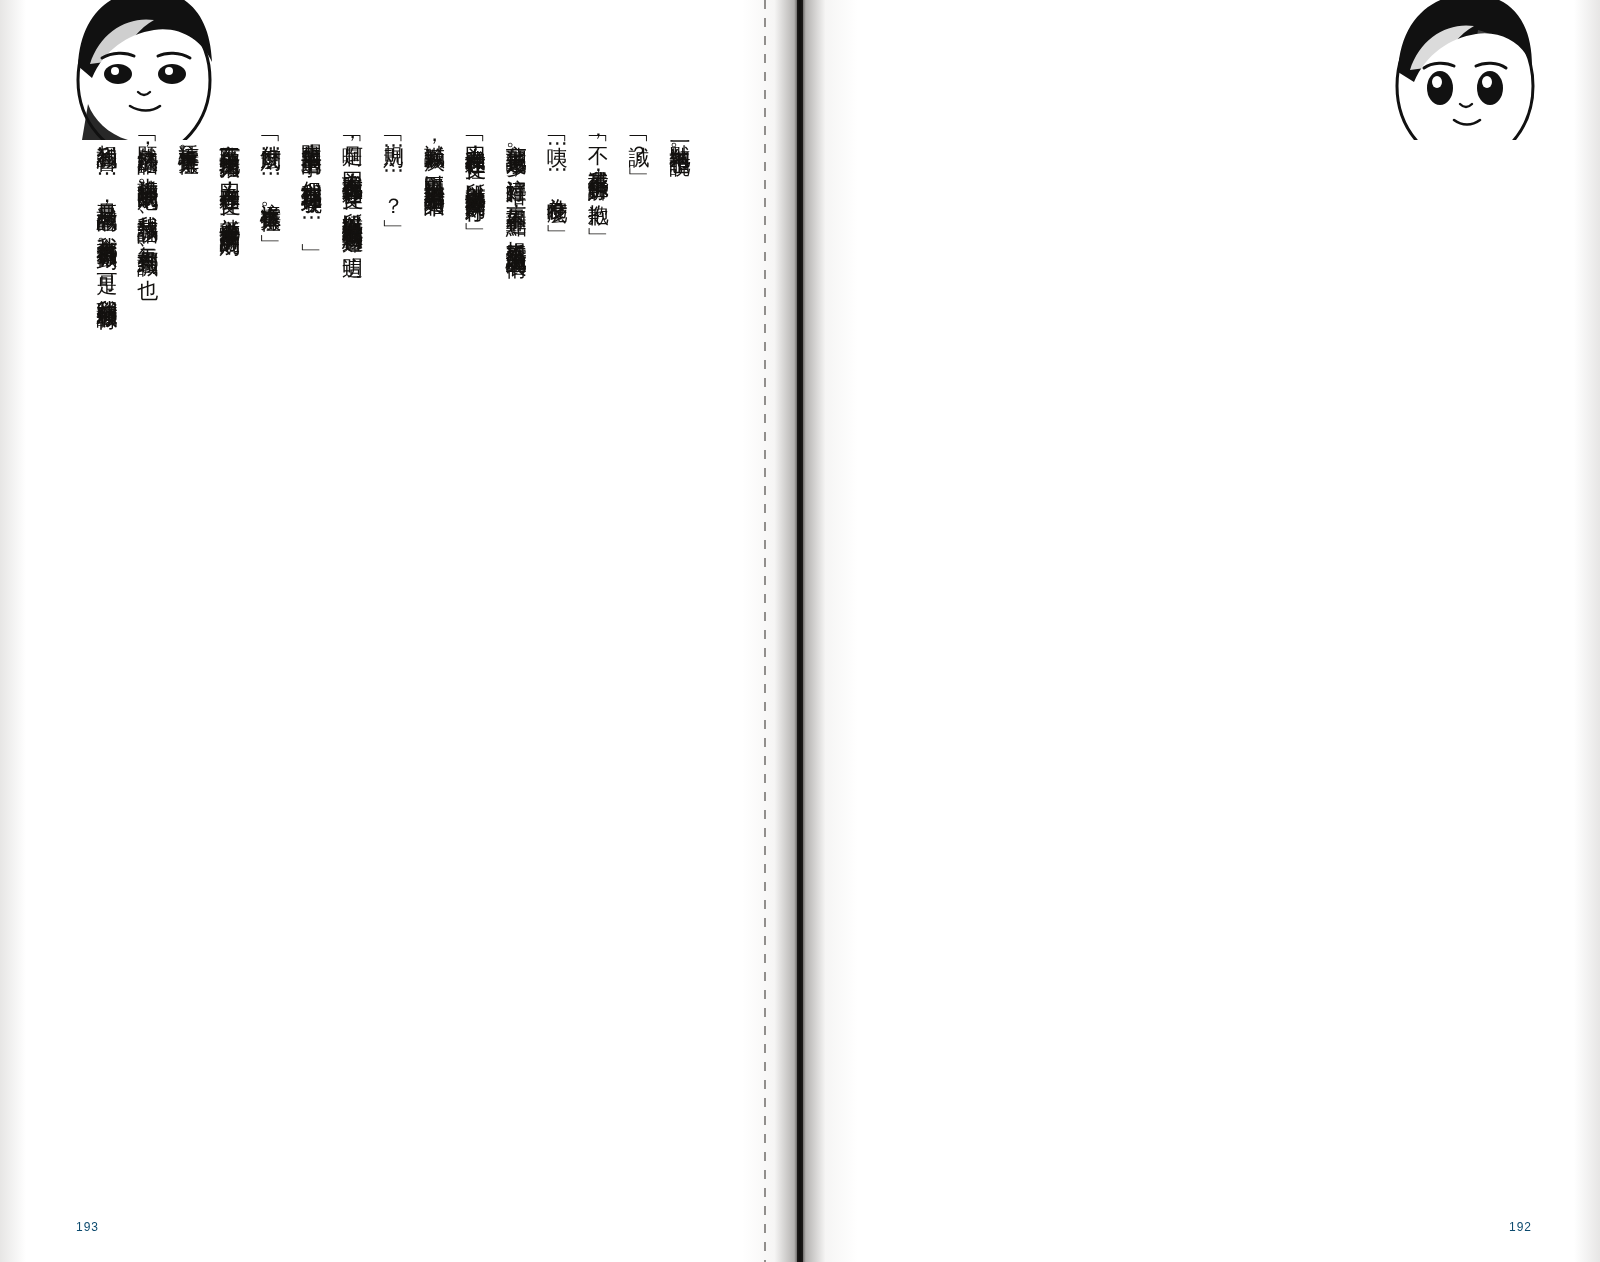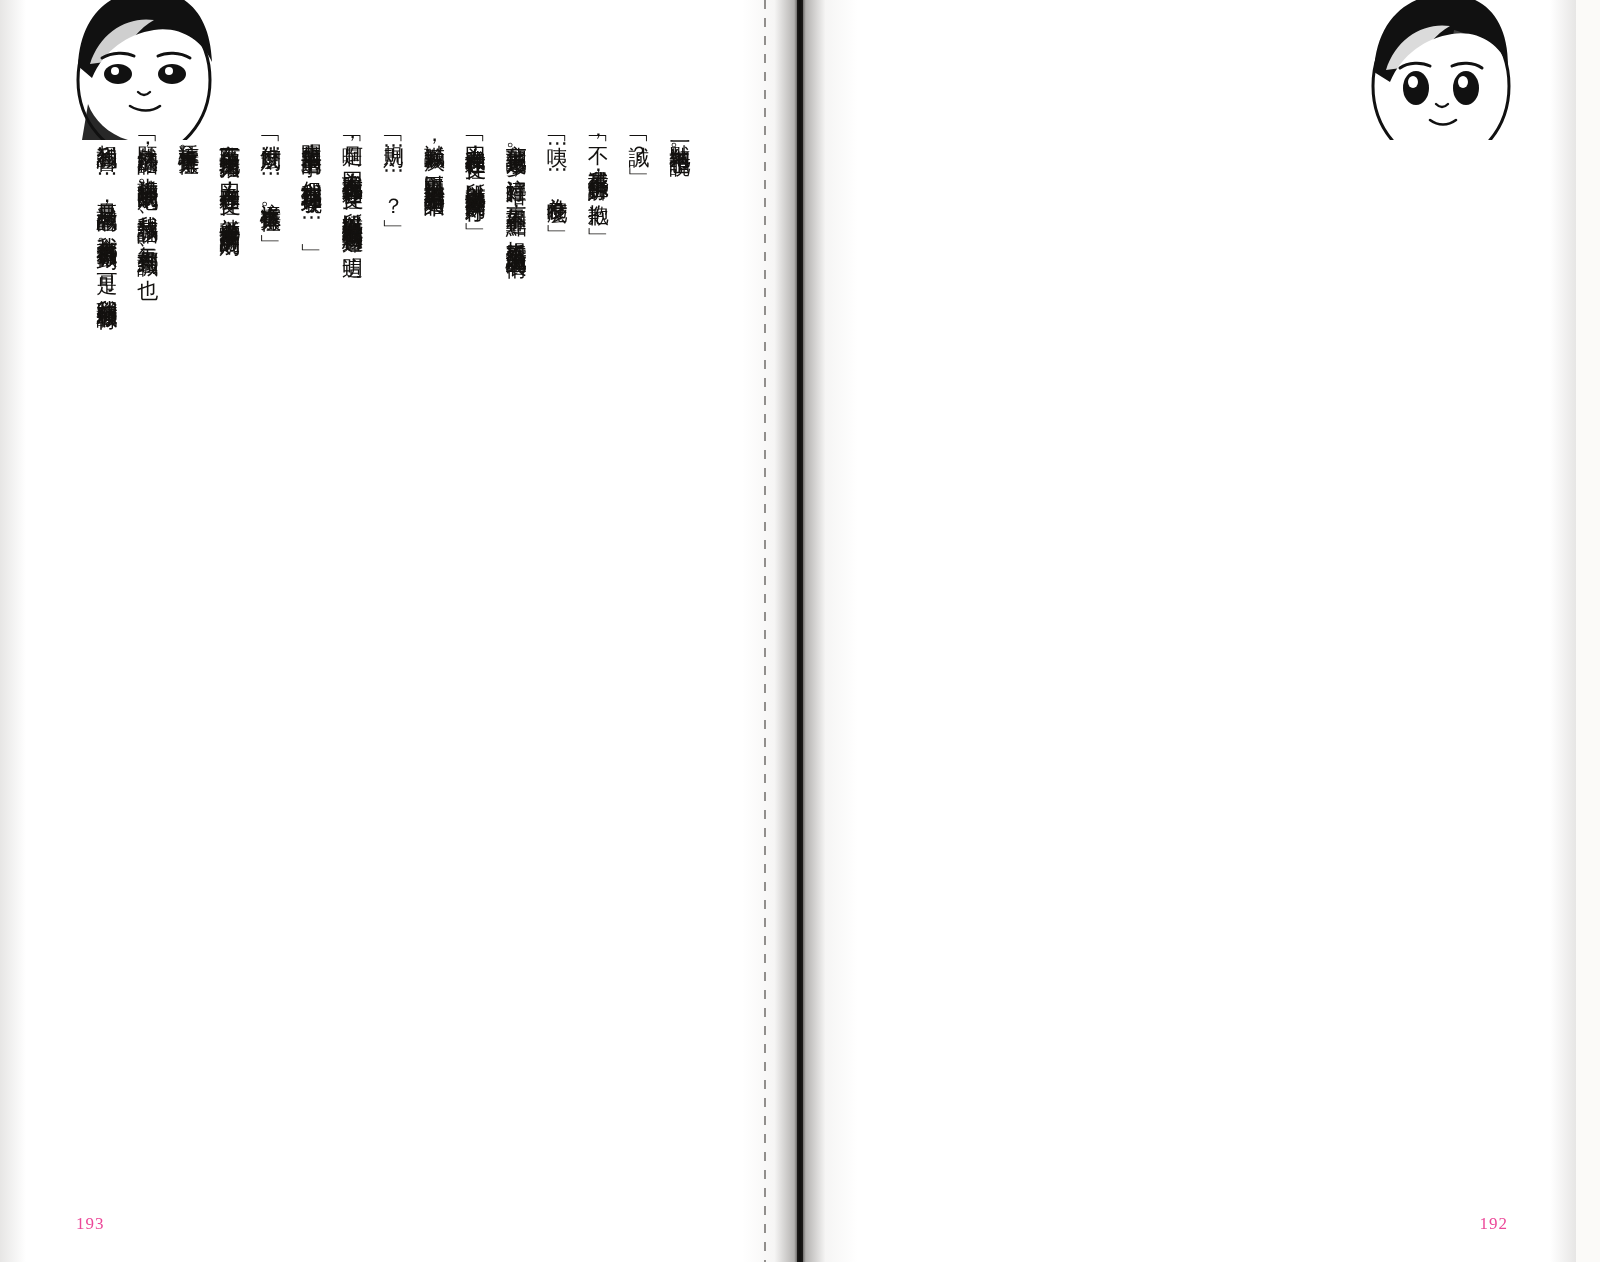--- a/index.html
+++ b/index.html
@@ -24,21 +24,21 @@
 
   
   .page {
     position: absolute;
     top: 0;
     height: 1262px;
     background: #ffffff;
     overflow: hidden;
   }
   .page.left  { left: 0;   width: 800px; }
-  .page.right { left: 776px; width: 800px; }
+  .page.right { left: 800px; width: 800px; }
 
   
   .gutter {
     position: absolute;
     top: 0;
     left: 742px;
     width: 116px;
     height: 1262px;
     background: linear-gradient(to right,
         rgba(255,255,255,0) 0%,
@@ -90,24 +90,24 @@
   .body-block {
     top: 128px;
     height: 1060px;
   }
   .left .body-block  { left: 60px;  width: 640px; }
 
   
   .page-number {
     position: absolute;
     bottom: 28px;
-    font-size: 17px;
+    font-size: 12px;
     letter-spacing: 1px;
-    color: #ec4899;
-    font-family: Liberation Serif, serif;
+    color: #0c4a6e;
+    font-family: Liberation Sans, sans-serif;
   }
   .left .page-number  { left: 76px; }
   .right .page-number { right: 68px; }
 
   
   .face {
     position: absolute;
     width: 150px;
     height: 140px;
     overflow: hidden;

